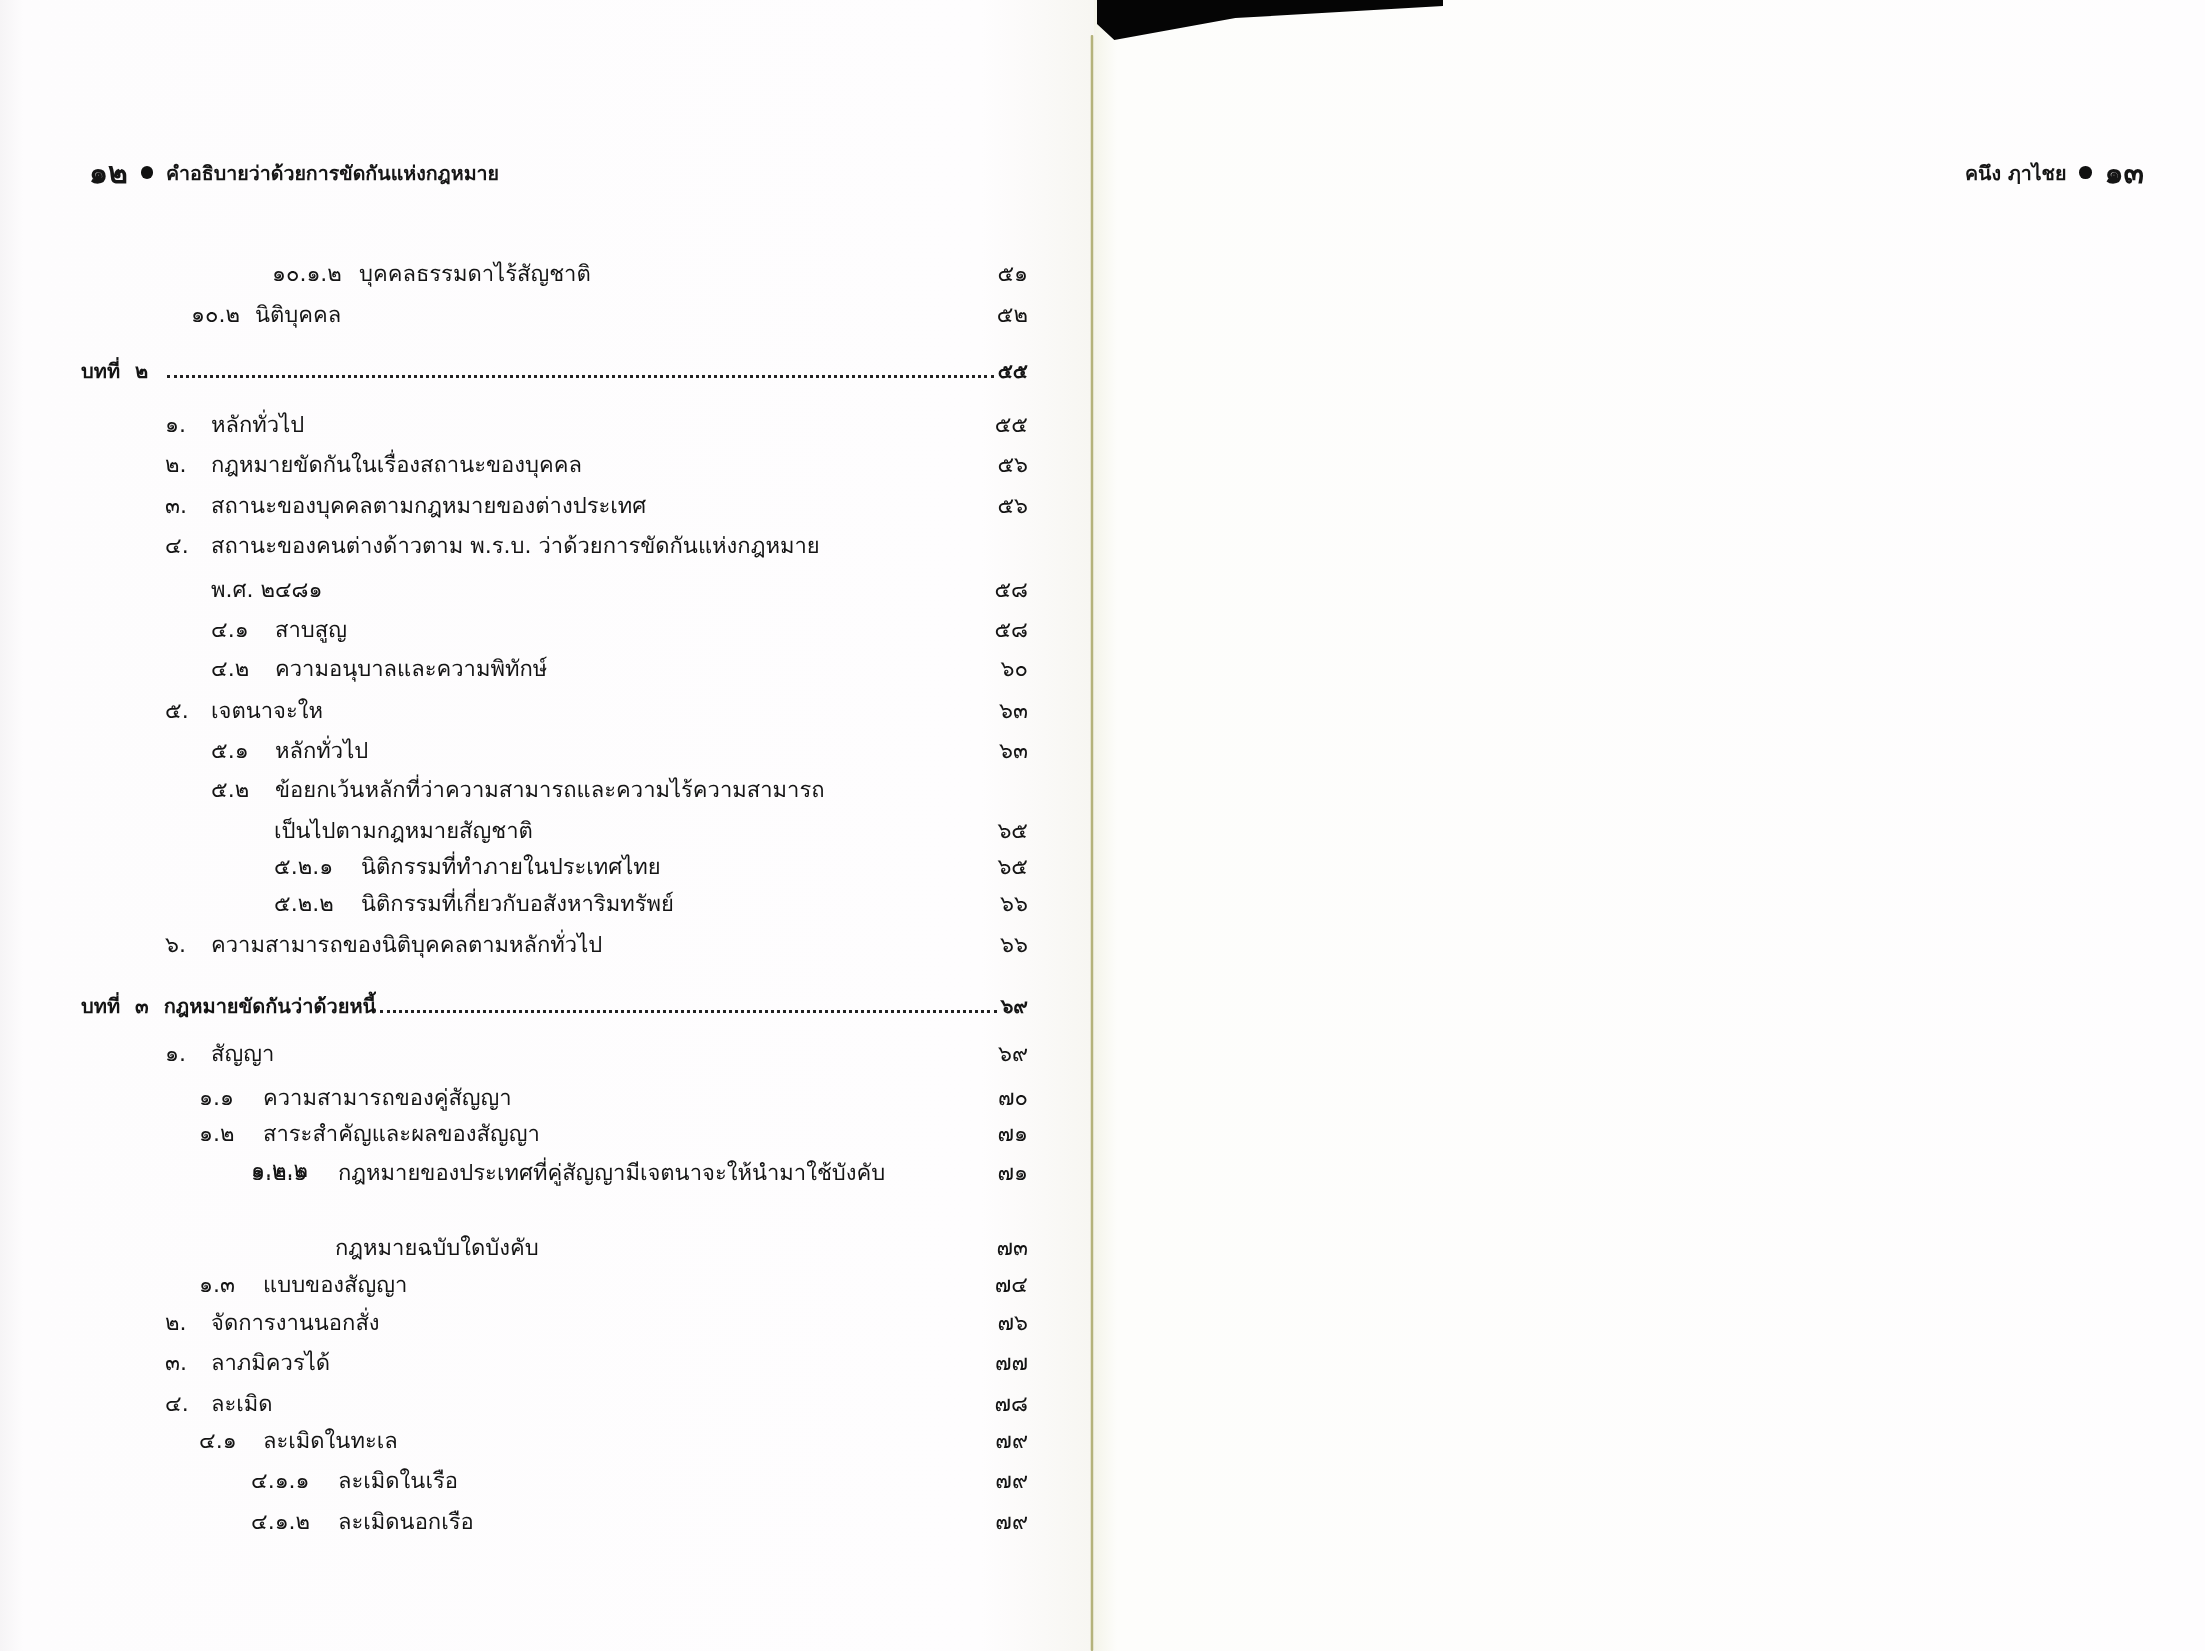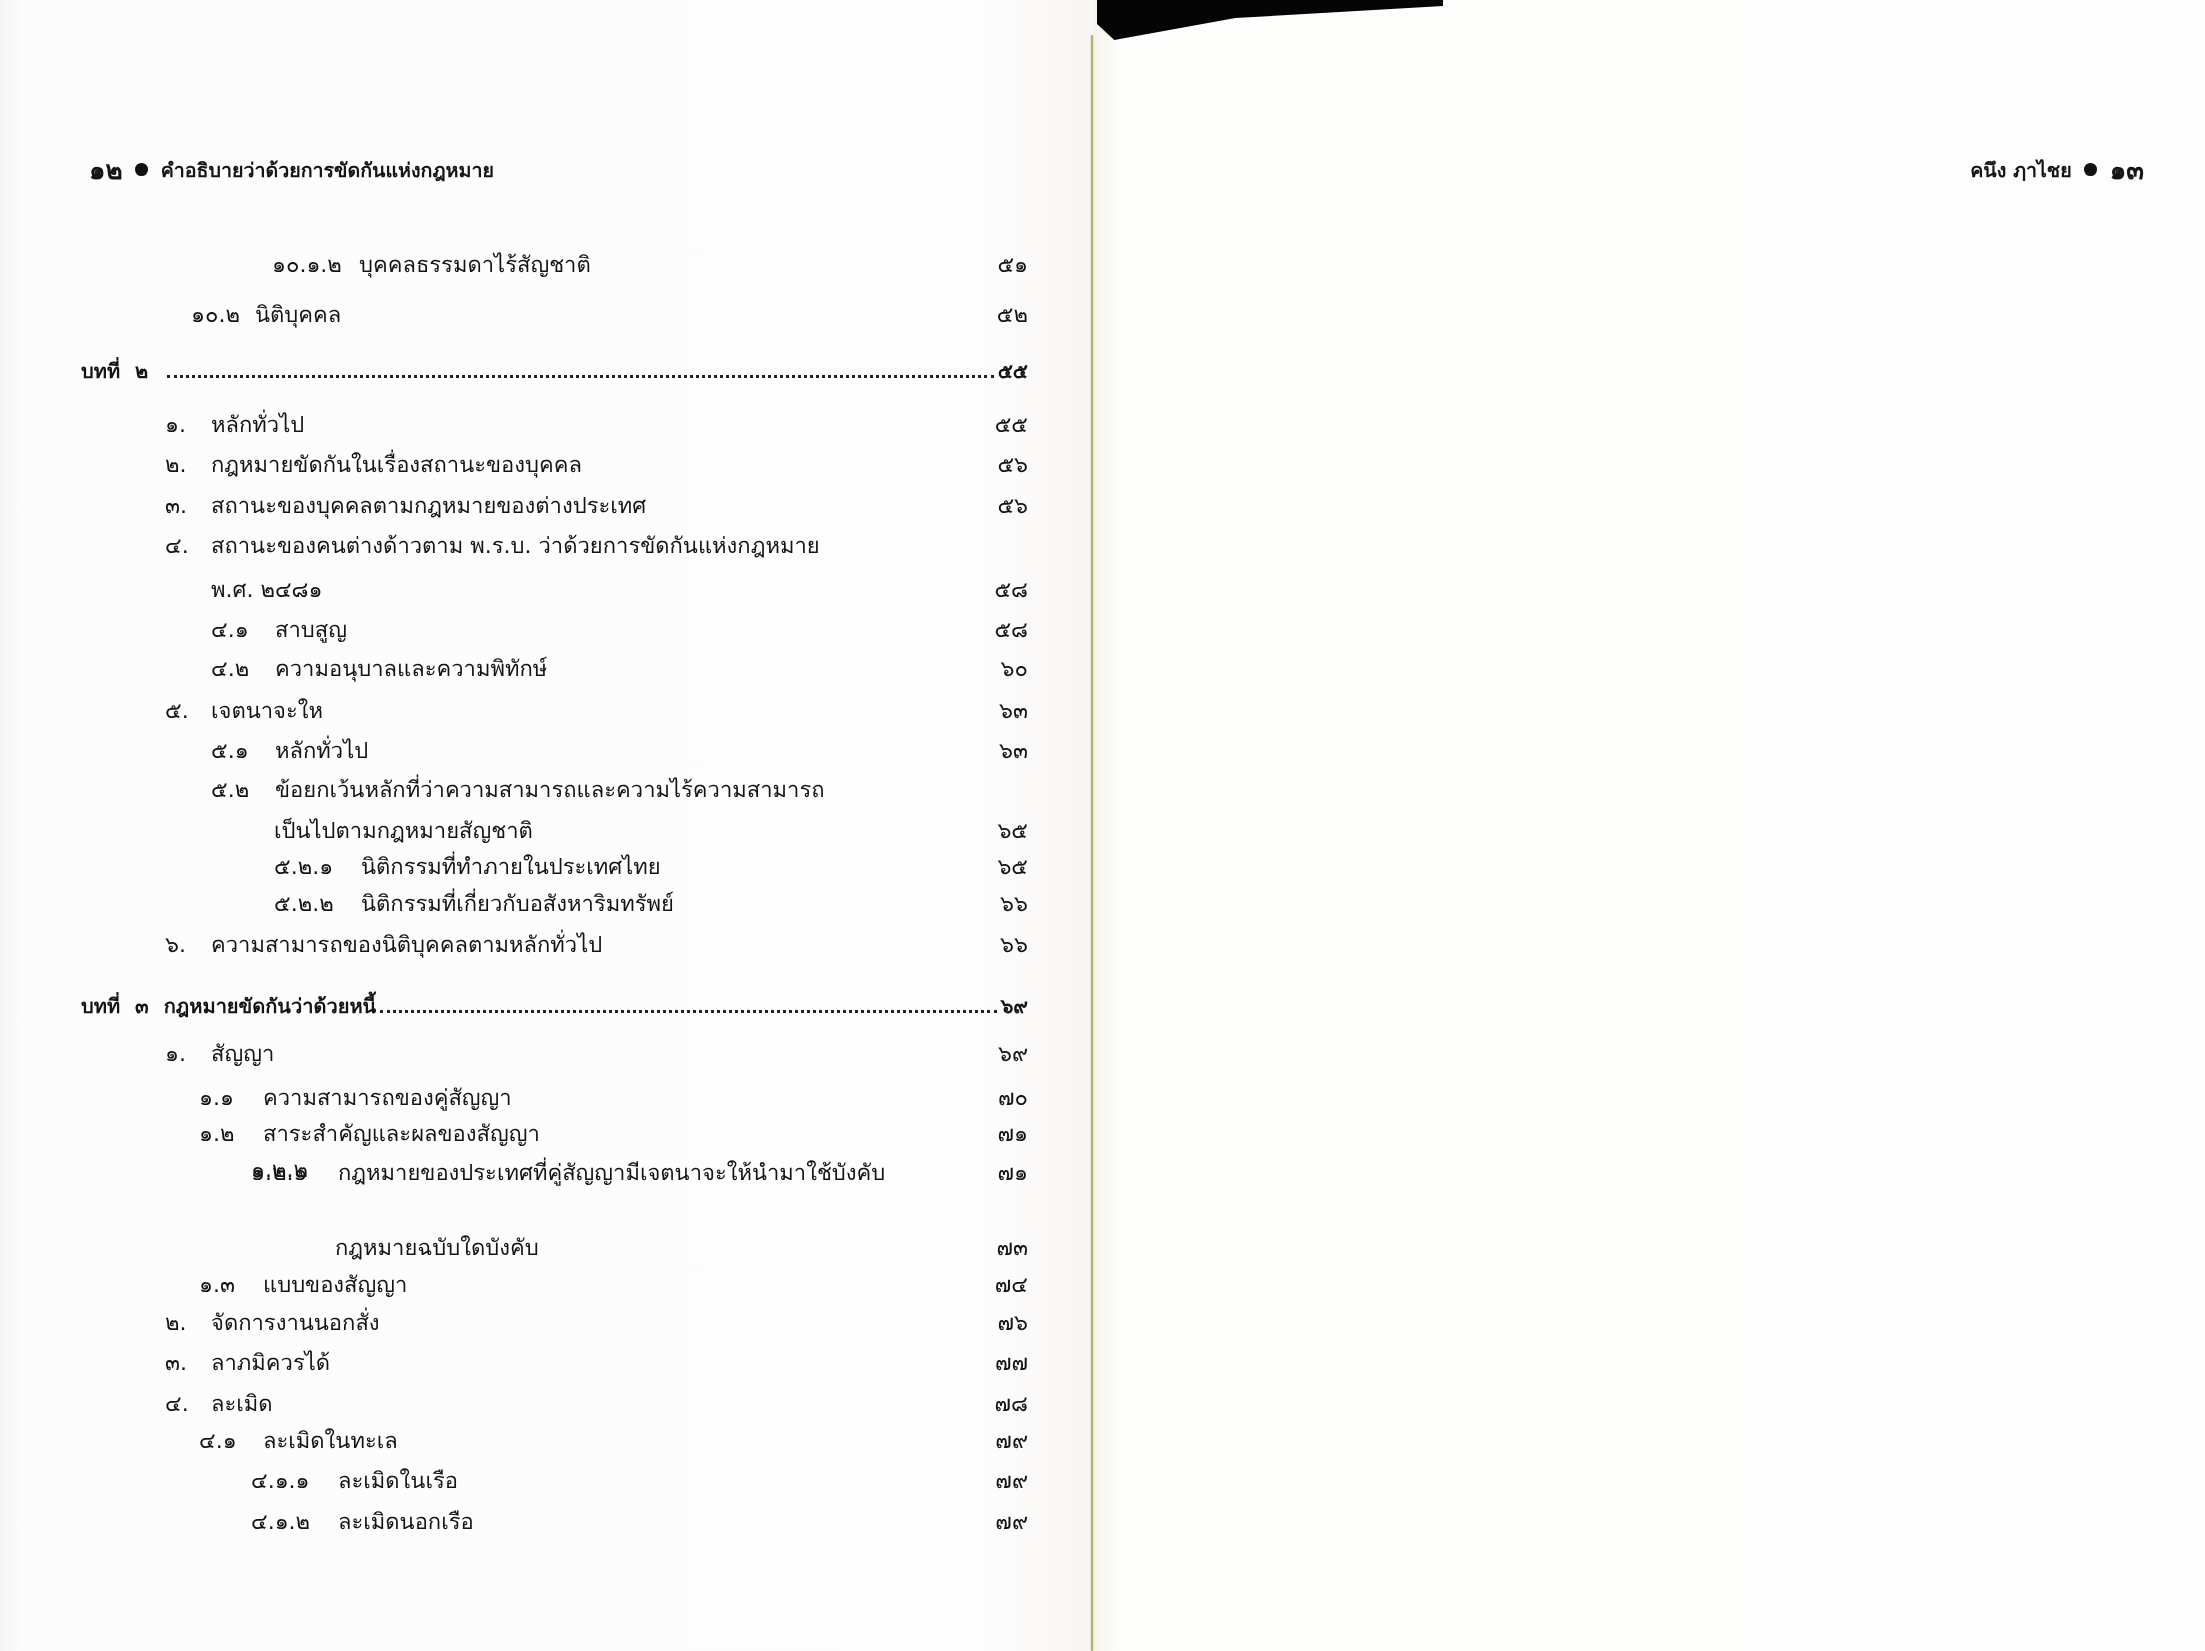--- a/index.html
+++ b/index.html
@@ -29,21 +29,21 @@
   }
   .running-head {
     position: absolute; top: 149px; font-size: 19.6px; font-weight: bold;
     display: flex; align-items: center; gap: 12.7px; color: #151515;
   }
   .running-head .bullet {
     width: 12.7px; height: 12.7px; background: #111; border-radius: 50%; display: inline-block;
   }
   .rh-left { left: 89px; }
   .rh-right { right: 61px; margin-left: 16px; }
-  .rh-num { font-size: 26px; text-align: right; }
+  .rh-num { font-size: 30px; text-align: right; }
   .toc { position: absolute; }
   .toc-left { left: 81px; width: 947px; top: 0; }
   .toc-right { left: 1209px; width: 901px; top: 0; }
   .entry {
     position: absolute; left: 0; right: 0;
     display: flex; align-items: baseline;
     font-size: 22px; white-space: nowrap;
   }
   .entry .num { display: inline-block; }
   .entry .title { flex: 0 1 auto; overflow: hidden; }
@@ -65,21 +65,21 @@
 <body>
 
 <div class="spread">
   <div class="page page-left">
     <div class="running-head rh-left">
       <span class="rh-num">๑๒</span>
       <span class="bullet"></span>
       <span>คำอธิบายว่าด้วยการขัดกันแห่งกฎหมาย</span>
     </div>
     <div class="toc toc-left" id="toc-left">
-        <div class="entry lvl3" style="top: 247px; padding-left: 191px;">
+        <div class="entry lvl3" style="top: 256px; padding-left: 191px;">
           <span class="num">๑๐.๑.๒</span>
           <span class="title">บุคคลธรรมดาไร้สัญชาติ</span>
           <span class="leader"></span>
           <span class="page-no">๕๑</span>
         </div>
         <div class="entry lvl2" style="top: 297px; padding-left: 110px;">
           <span class="num">๑๐.๒</span>
           <span class="title">นิติบุคคล</span>
           <span class="leader"></span>
           <span class="page-no">๕๒</span>

